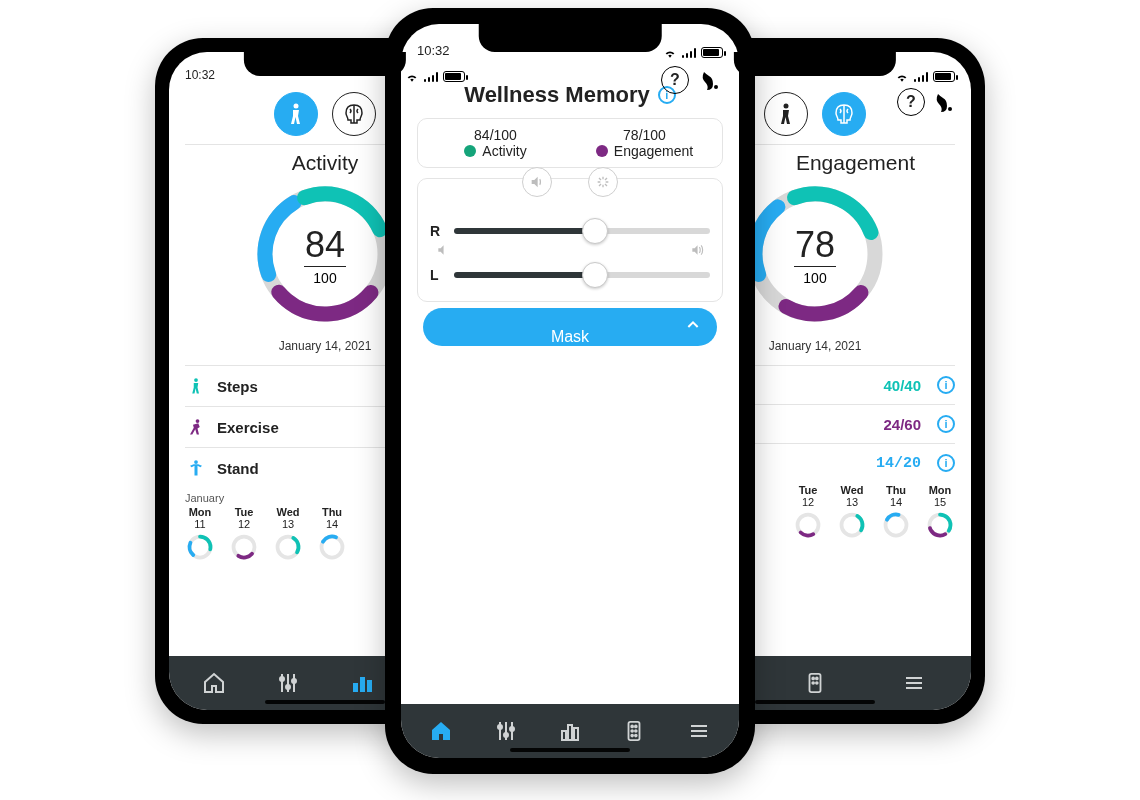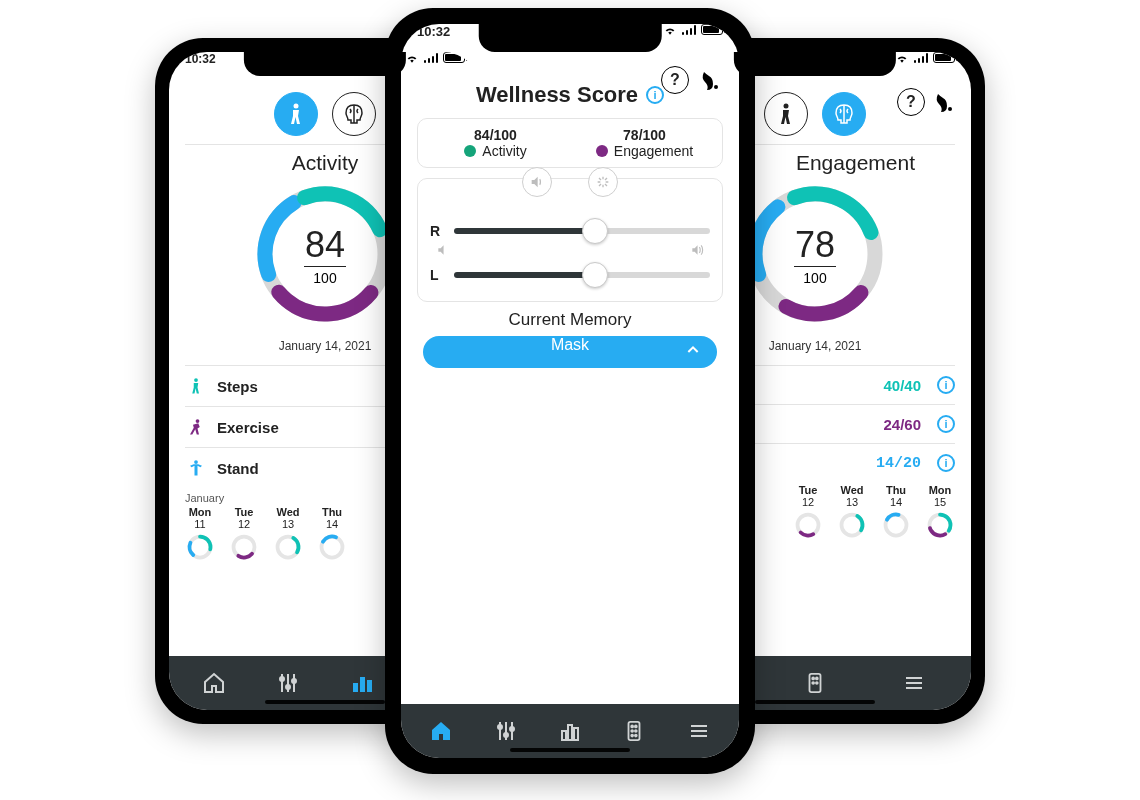--- a/index.html
+++ b/index.html
@@ -56,23 +56,23 @@
     background: #000;
     border-bottom-left-radius: 16px;
     border-bottom-right-radius: 16px;
     z-index: 10;
   }
   .phone.small .notch { height: 24px; width: 52%; }
 
   
   .status {
     height: 38px;
-    display:flex; align-items:flex-start; justify-content:space-between;
+    display:flex; align-items:flex-end; justify-content:space-between;
     padding: 0 16px 4px 16px;
-    font-size: 13px; font-weight: 700;
+    font-size: 13px; font-weight: 400;
     position: relative; z-index: 11;
   }
   .phone.small .status { height: 34px; font-size: 12px; }
   .status-right { display:flex; gap:5px; align-items:center; }
   .bars { display:flex; gap:1.5px; align-items:flex-end; height:10px; }
   .bars span { width:2.5px; background:#000; border-radius:1px; }
   .bars span:nth-child(1){height:3px}.bars span:nth-child(2){height:5px}.bars span:nth-child(3){height:7px}.bars span:nth-child(4){height:10px}
   .wifi { width:14px; height:10px; position:relative; }
   .wifi svg { display:block; }
   .battery { width:22px; height:11px; border:1.5px solid #000; border-radius:3px; position:relative; }
@@ -167,21 +167,21 @@
     position:absolute; bottom:6px; left:50%; transform:translateX(-50%);
     width:120px; height:4px; background:#000; border-radius:3px; opacity:.9; z-index:20;
   }
 
   
   .legend {
     border:1px solid var(--sep); border-radius:10px;
     display:flex; padding:8px 10px; gap:14px; margin-top:10px;
   }
   .legend .col { flex:1; text-align:center; }
-  .legend .top { font-size:14px; font-weight:700;text-align:center; }
+  .legend .top { font-size:14px; font-weight:400;text-align:center; }
   .legend .bot { font-size:14px; display:flex; align-items:center; justify-content:center; gap:6px; }
   .dot { width:12px; height:12px; border-radius:50%; display:inline-block; }
   .dot.teal { background:#15a47a; }
   .dot.purple { background: var(--purple); }
 
   .volume-box {
     border:1px solid var(--sep); border-radius:10px;
     margin-top:10px; padding: 8px 12px 12px 12px;
     position:relative;
   }
@@ -205,22 +205,22 @@
     position:absolute; top:50%; left:55%; transform:translate(-50%,-50%);
     width:26px; height:26px; border-radius:50%; background:#fff;
     border:1px solid #c9c9c9; box-shadow:0 1px 3px rgba(0,0,0,.2);
   }
   .vol-icons { display:flex; justify-content:space-between; padding:0 6px; color:#bdbdbd; margin-top:-2px; }
 
   .memory-lbl { text-align:center; font-size:17px; margin-top:8px; }
   .memory-btn {
     margin:6px 6px 0 6px;
     background: var(--cyan); color:#fff;
-    border-radius:22px; height:32px;
-    display:flex; align-items:flex-start; justify-content:center;
+    border-radius:22px; height:38px;
+    display:flex; align-items:flex-end; justify-content:center;
     position:relative; font-size:16px;
   }
   .memory-btn .chev {
     position:absolute; right:16px; top:50%; transform:translateY(-50%);
   } 
 
   
   .ha { width:24px; height:24px; position:relative; }
   .ha svg { width:100%; height:100%; }
 
@@ -589,21 +589,21 @@
       <span class="ha">
         <svg viewBox="0 0 24 24">
               <path d="M5 4 Q2 10 6 14 Q10 18 8 22 Q14 22 14 16 Q14 10 10 8 Q7 6 5 4 Z" fill="#000"></path>
               <circle cx="17" cy="19" r="2" fill="#000"></circle>
             </svg>
       </span>
     </div>
 
     <div class="scrolly" style="padding-top:18px;">
       <div class="section-title">
-        <span>Wellness Score</span>
+        <span>Wellness Memory</span>
         <span class="info-dot">i</span>
       </div>
 
 
       <div class="legend">
         <div class="col">
           <div class="top">84/100</div>
           <div class="bot">
                 <span class="dot teal"></span>
                 <span>Activity</span>
@@ -648,21 +648,20 @@
                 </svg></span>
         </div>
         <div class="slider-row">
           <span class="lr">L</span>
           <div class="track">
                 <div class="thumb"></div>
               </div>
         </div>
       </div>
 
-      <div class="memory-lbl">Current Memory</div>
       <div class="memory-btn">
         <span>Mask</span>
         <span class="chev">
           <svg width="16" height="16" viewBox="0 0 24 24" fill="none" stroke="#fff" stroke-width="3">
                 <path d="M5 15l7-7 7 7"></path>
               </svg>
         </span>
       </div>
     </div>
 

